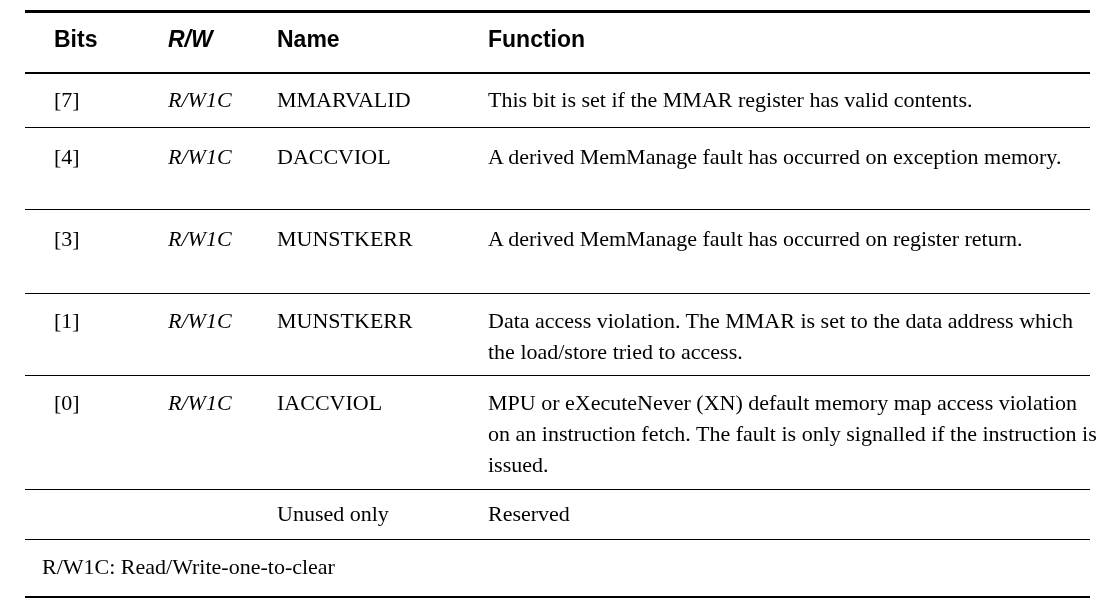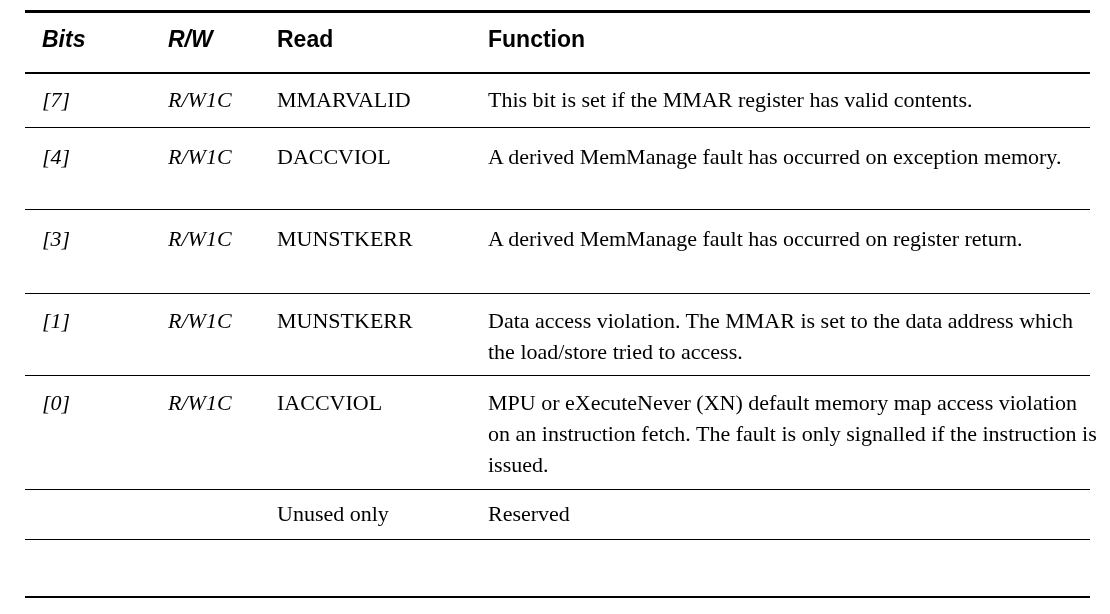--- a/index.html
+++ b/index.html
@@ -51,21 +51,21 @@
     display: block;
   }
 
   .cell {
     position: absolute;
     top: 0;
     white-space: pre-wrap;
     line-height: 1.42;
   }
 
-  .col-bits     { left: 42px;  width: 120px; font-style: italic; }
+  .col-bits     { left: 54px;  width: 120px; }
   .col-rw       { left: 168px; width: 105px; font-style: italic; }
   .col-name     { left: 277px; width: 190px; }
   .col-function { left: 472px; width: 610px; margin-left: 16px; }
 
   
   .header-row {
     top: 26px;
     font-family: "Liberation Sans", "DejaVu Sans", sans-serif;
     font-weight: bold;
     font-size: 23px;
@@ -94,21 +94,21 @@
 </head>
 <body>
 
 <div class="doc-table">
 
   <div class="rule thick rule-top"></div>
 
   <div class="row header-row">
     <div class="cell col-bits">Bits</div>
     <div class="cell col-rw">R/W</div>
-    <div class="cell col-name">Read</div>
+    <div class="cell col-name">Name</div>
     <div class="cell col-function">Function</div>
   </div>
 
   <div class="rule medium rule-header"></div>
 
   <div class="row body-row row-1">
     <div class="cell col-bits">[7]</div>
     <div class="cell col-rw">R/W1C</div>
     <div class="cell col-name">MMARVALID</div>
     <div class="cell col-function">This bit is set if the MMAR register has valid contents.</div>
@@ -154,16 +154,17 @@
 
   <div class="row body-row row-6">
     <div class="cell col-bits"></div>
     <div class="cell col-rw"></div>
     <div class="cell col-name">Unused only</div>
     <div class="cell col-function">Reserved</div>
   </div>
 
   <div class="rule rule-r6"></div>
 
+  <div class="footnote">R/W1C: Read/Write-one-to-clear</div>
 
   <div class="rule medium rule-bottom"></div>
 
 </div>
 
 </body></html>

